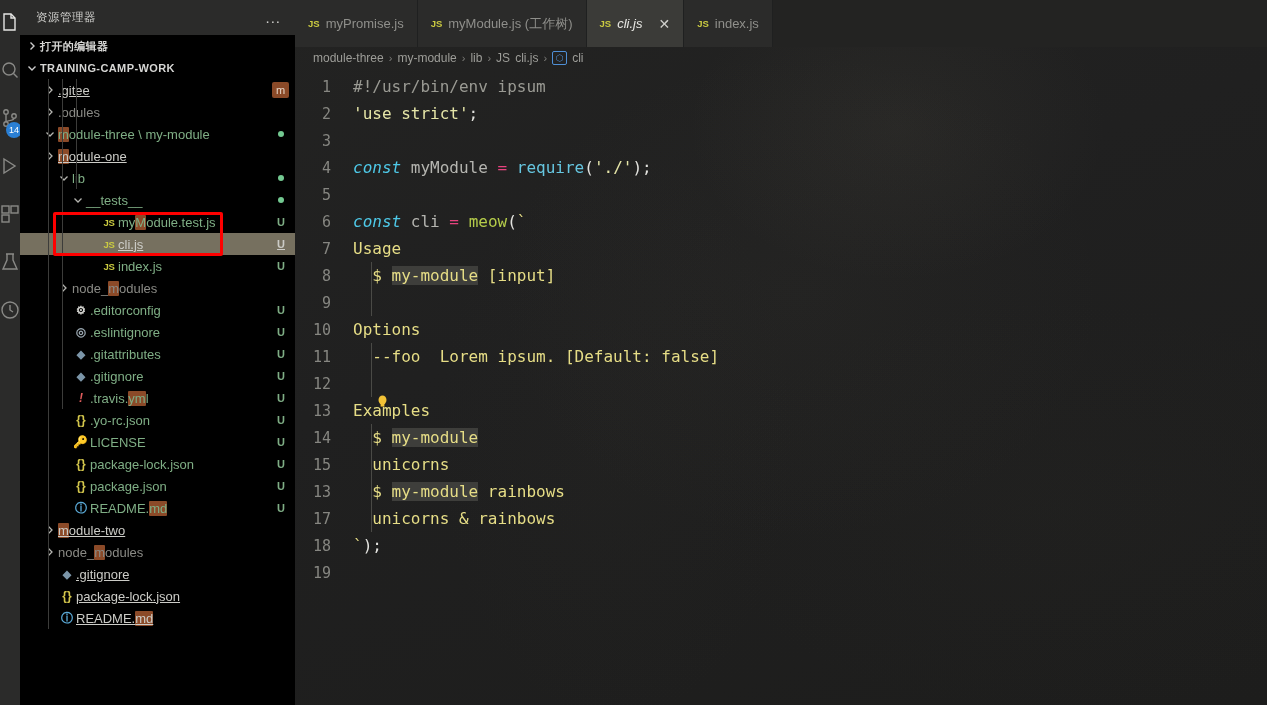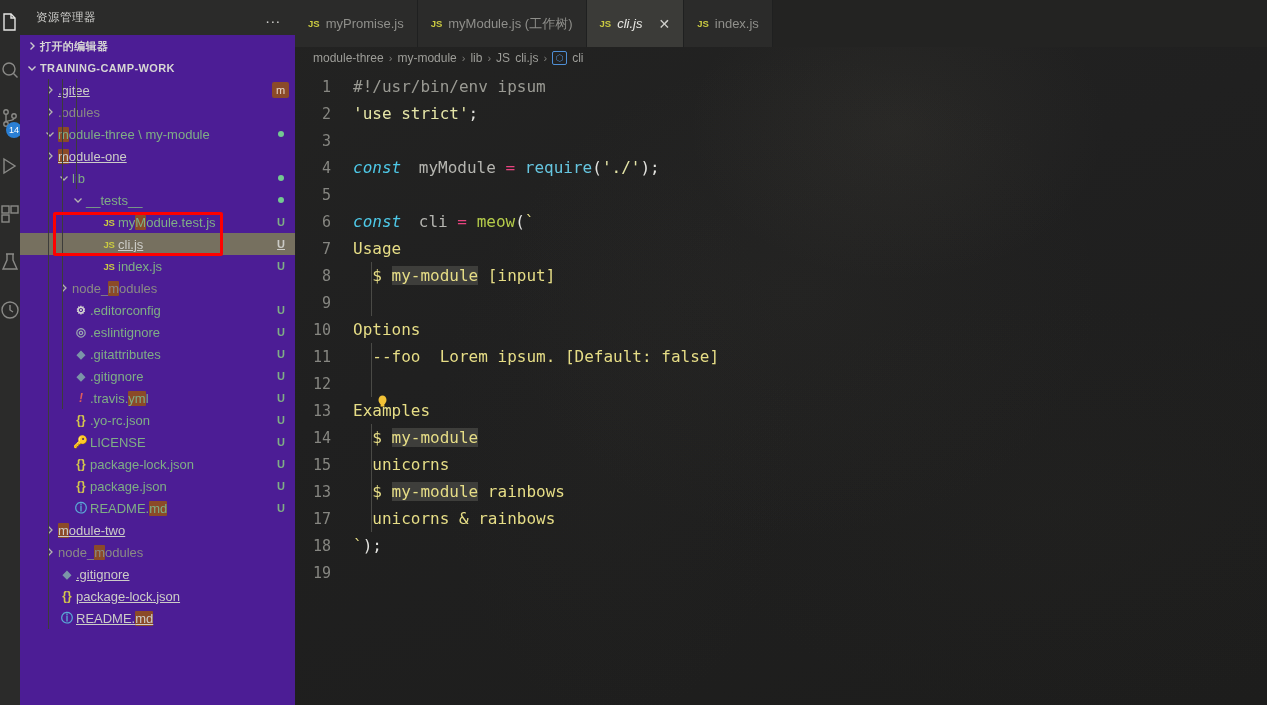--- a/index.html
+++ b/index.html
@@ -27,21 +27,21 @@
     position:absolute; left:16px; top:26px;
     min-width:16px; height:16px; border-radius:8px;
     background:#2a7fd4; color:#fff; font-size:9px; line-height:16px;
     text-align:center; font-family:"Liberation Sans", sans-serif;
     padding:0 3px;
   }
 
   
   .sidebar {
     width:275px; flex:0 0 275px; height:705px;
-    background:#4c1d95; display:flex; flex-direction:column;
+    background:#000000; display:flex; flex-direction:column;
     position:relative; overflow:hidden;
   }
   .sb-header {
     height:35px; display:flex; align-items:center;
     padding:0 8px 0 16px; color:#cfcfcc; font-size:11.5px;
     letter-spacing:.5px; background:#2b2b2a;
   }
   .sb-header .title { flex:1; }
   .sb-dots { color:#cfcfcc; font-size:15px; letter-spacing:1px; padding-right:6px; cursor:pointer; }
 
@@ -140,21 +140,21 @@
     width:58px; flex:0 0 58px; text-align:right; padding-right:22px;
     color:#868681; font-size:15px;
     font-family:"DejaVu Sans Mono", monospace;
   }
   .ctext {
     font-family:"DejaVu Sans Mono", monospace;
     font-size:16px; white-space:pre; color:#d6d6d2;
   }
   .k-kw   { color:#4ec9e8; font-style:italic; }
   .k-fn   { color:#b5cc4a; }
-  .k-var  { color:#b5b5b0;margin-left:8px; }
+  .k-var  { color:#b5b5b0; }
   .k-op   { color:#e8437f; }
   .k-call { color:#66c6e0; }
   .k-str  { color:#e6e6a8; }
   .k-punc { color:#e3e3df; }
   .k-cmt  { color:#9a9a93; }
   .k-tmpl { color:#e6dd86; }
   .k-bold { font-weight:normal; }
   .occ    { background:#3e3e3b; }
   .iguide {
     position:absolute; left:76px; top:0; height:27px; width:1px; background:#4a4a46;

